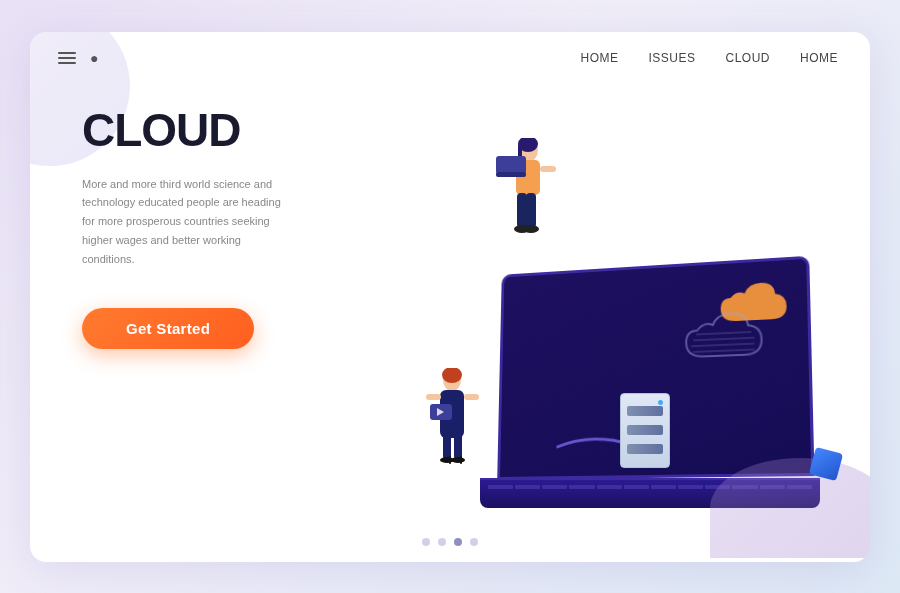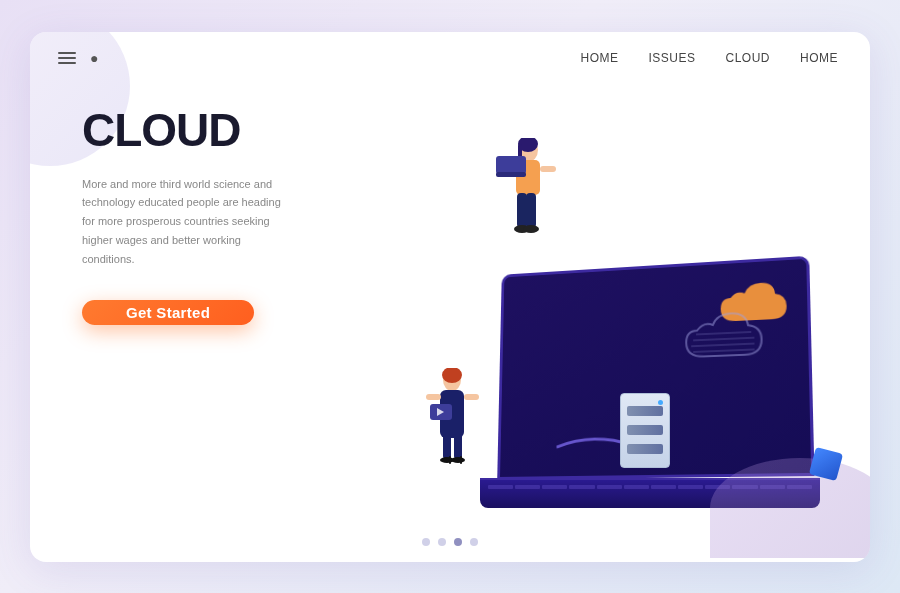--- a/index.html
+++ b/index.html
@@ -97,30 +97,30 @@
       letter-spacing: -1px;
       margin-bottom: 21px;
       text-transform: uppercase;
     }
 
     .hero-description {
       font-size: 11px;
       color: #888;
       line-height: 1.7;
       max-width: 210px;
-      margin-bottom: 32px;
+      margin-bottom: 40px;
     }
 
     .get-started-btn {
       display: inline-block;
       background: linear-gradient(135deg, #ff7a2f 0%, #ff5f1f 100%);
       color: white;
       font-size: 15px;
       font-weight: 700;
-      padding: 4px 44px;
+      padding: 12px 44px;
       border-radius: 32px;
       border: none;
       cursor: pointer;
       box-shadow: 0 6px 20px rgba(255,110,30,0.4);
       letter-spacing: 0.3px;
     }
 
     
     .right-section {
       flex: 1;

